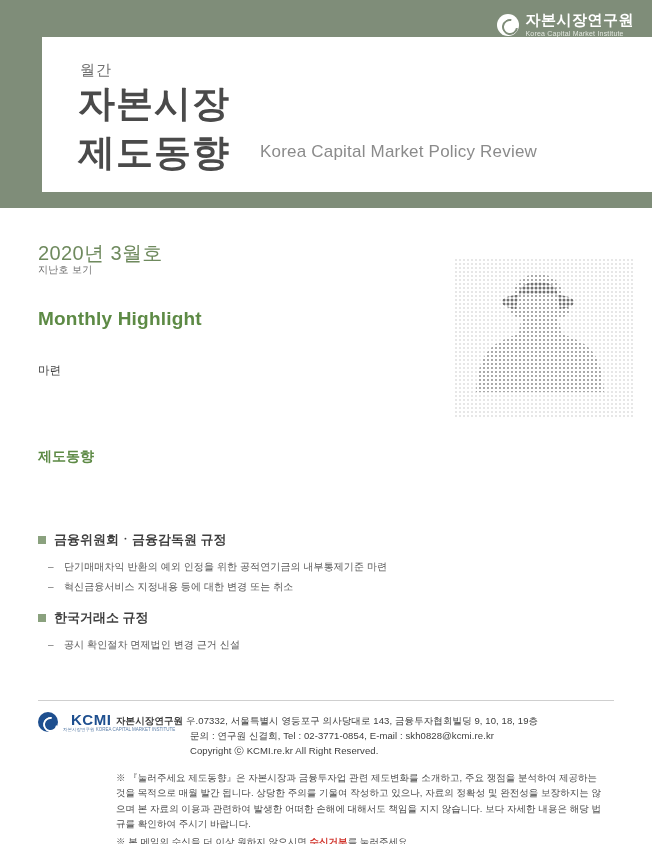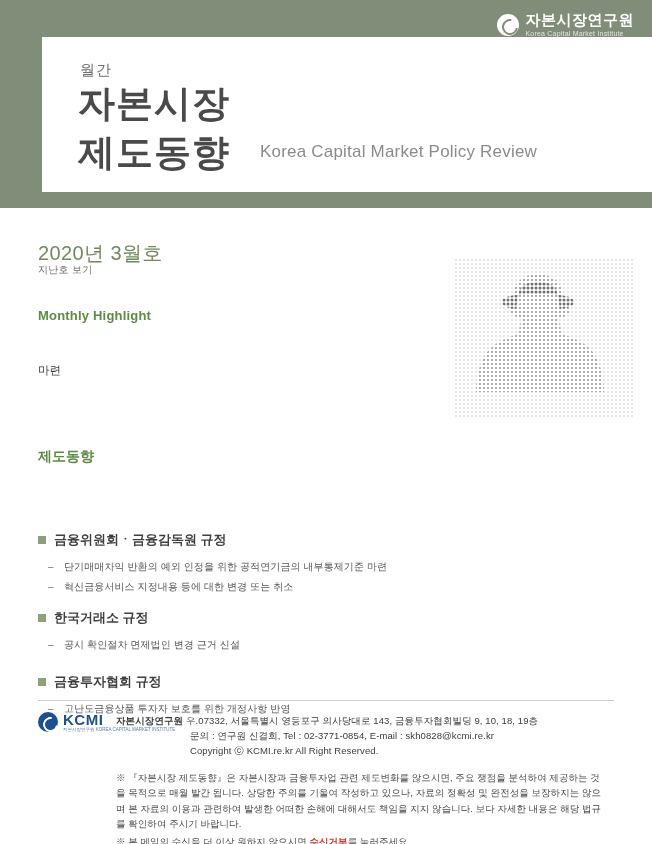--- a/index.html
+++ b/index.html
@@ -119,21 +119,21 @@
     left: 38px; top: 263px;
     font-size: 10px;
     color: #707070;
     letter-spacing: 0.3px;
   }
 
   
   .mh-title {
     position: absolute;
     left: 38px; top: 308px;
-    font-size: 13px;
+    font-size: 19px;
     font-weight: bold;
     color: #5d8a45;
     letter-spacing: 0.2px;
   }
   .mh-line1 {
     position: absolute;
     left: 38px; top: 346px;
     font-size: 11.5px;
     color: #3c3c3c;
     letter-spacing: 0.1px;
@@ -236,20 +236,21 @@
     border-right-color: transparent;
     transform: rotate(-35deg);
   }
   .foot-logo .wm { line-height: 1.05; }
   .foot-logo .wm .k {
     font-size: 15px;
     font-weight: bold;
     color: #1e4f8f;
     letter-spacing: 0.5px;
     display: block;
+    margin-left: 8px;
   }
   .foot-logo .wm .k2 {
     font-size: 4.5px;
     color: #5d7fa8;
     display: block;
   }
 
   .addr {
     position: absolute;
     left: 116px; top: 713px;
@@ -346,29 +347,20 @@
   <div class="group g2">
     <div class="ghead">
       <span class="sq"></span>
       <span>한국거래소 규정</span>
     </div>
     <ul>
       <li>공시 확인절차 면제법인 변경 근거 신설</li>
     </ul>
   </div>
 
-  <div class="group g3">
-    <div class="ghead">
-      <span class="sq"></span>
-      <span>금융투자협회 규정</span>
-    </div>
-    <ul>
-      <li>고난도금융상품 투자자 보호를 위한 개정사항 반영</li>
-    </ul>
-  </div>
 
   <div class="hr"></div>
 
   <div class="foot-logo">
     <span class="mark"></span>
     <span class="wm">
       <span class="k">KCMI</span>
       <span class="k2">자본시장연구원 KOREA CAPITAL MARKET INSTITUTE</span>
     </span>
   </div>
@@ -376,19 +368,19 @@
   <div class="addr">
     <div class="l1">
       <span class="b">자본시장연구원</span>
       <span>우.07332, 서울특별시 영등포구 의사당대로 143, 금융투자협회빌딩 9, 10, 18, 19층</span>
     </div>
     <div class="l2">문의 : 연구원 신결희, Tel : 02-3771-0854, E-mail : skh0828@kcmi.re.kr</div>
     <div class="l3">Copyright ⓒ KCMI.re.kr All Right Reserved.</div>
   </div>
 
   <div class="notice">
-    <p>※ 『자본시장 제도동향』은 자본시장과 금융투자업 관련 제도변화를 않으시면, 주요 쟁점을 분석하여 제공하는 것을 목적으로 매월 발간 됩니다. 상당한 주의를 기울여 작성하고 있으나, 자료의 정확성 및 완전성을 보장하지는 않으며 본 자료의 이용과 관련하여 발생한 어떠한 손해에 대해서도 책임을 지지 않습니다. 보다 자세한 내용은 해당 법규를 확인하여 주시기 바랍니다.</p>
+    <p>※ 『눌러주세요 제도동향』은 자본시장과 금융투자업 관련 제도변화를 소개하고, 주요 쟁점을 분석하여 제공하는 것을 목적으로 매월 발간 됩니다. 상당한 주의를 기울여 작성하고 있으나, 자료의 정확성 및 완전성을 보장하지는 않으며 본 자료의 이용과 관련하여 발생한 어떠한 손해에 대해서도 책임을 지지 않습니다. 보다 자세한 내용은 해당 법규를 확인하여 주시기 바랍니다.</p>
     <p>
       <span>※ 본 메일의 수신을 더 이상 원하지 않으시면 </span><span class="hl">수신거부</span><span>를 눌러주세요.</span>
     </p>
   </div>
 
 </div>
 
 </body></html>

